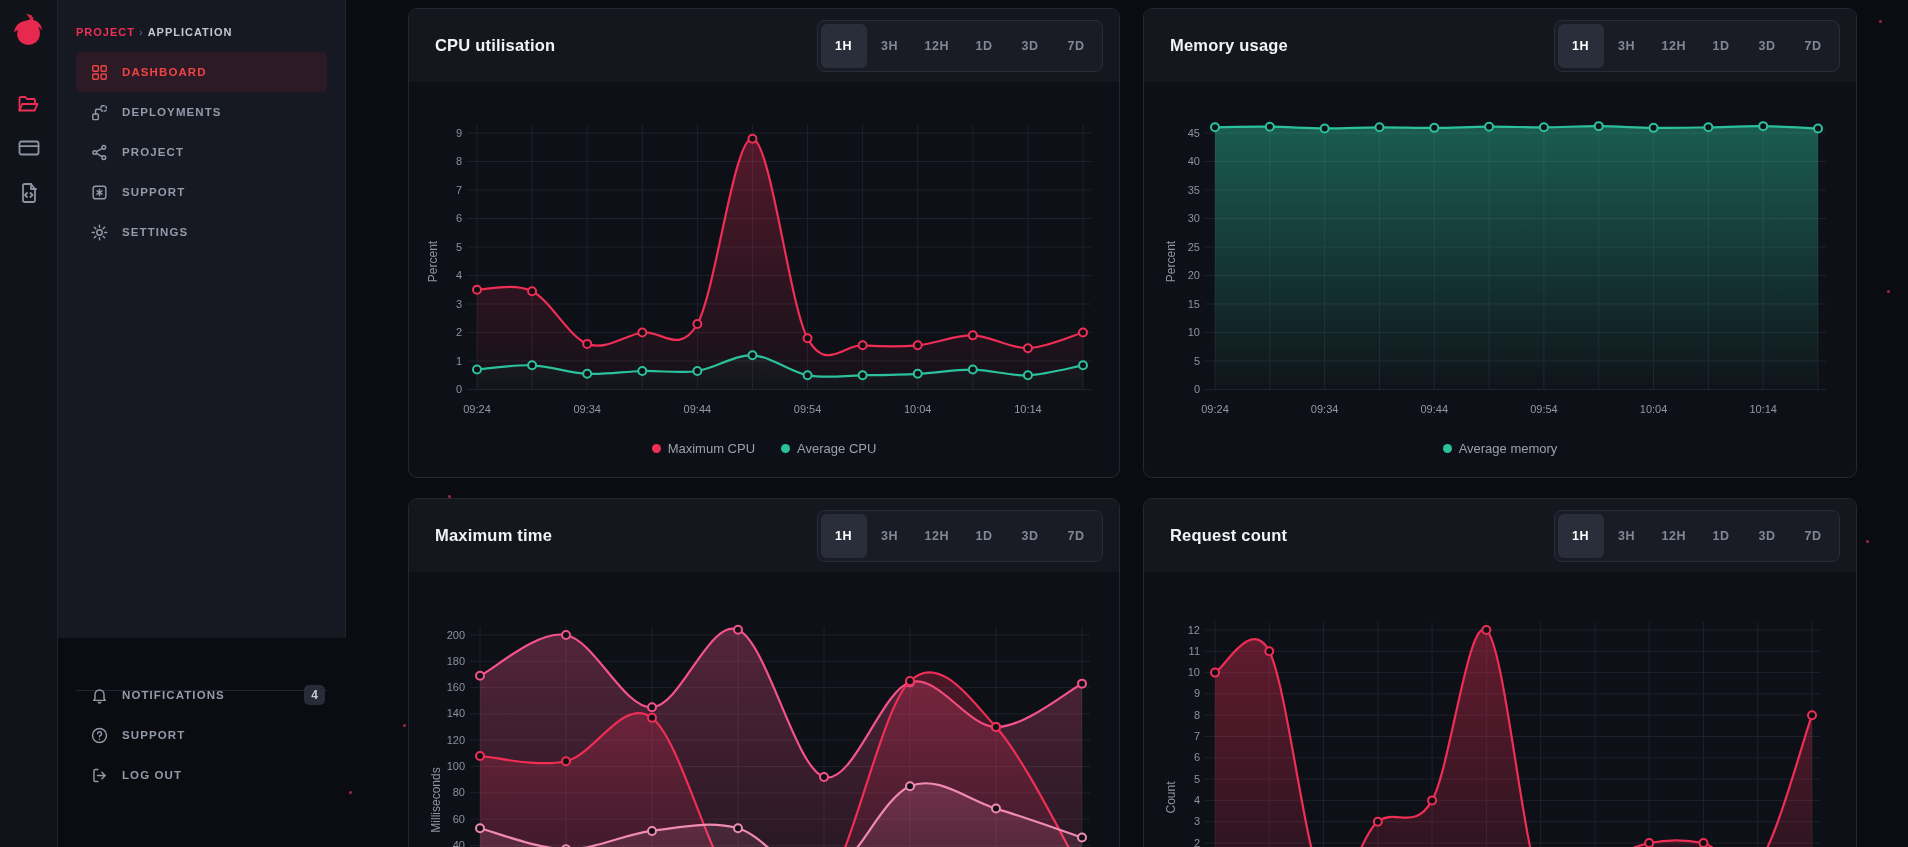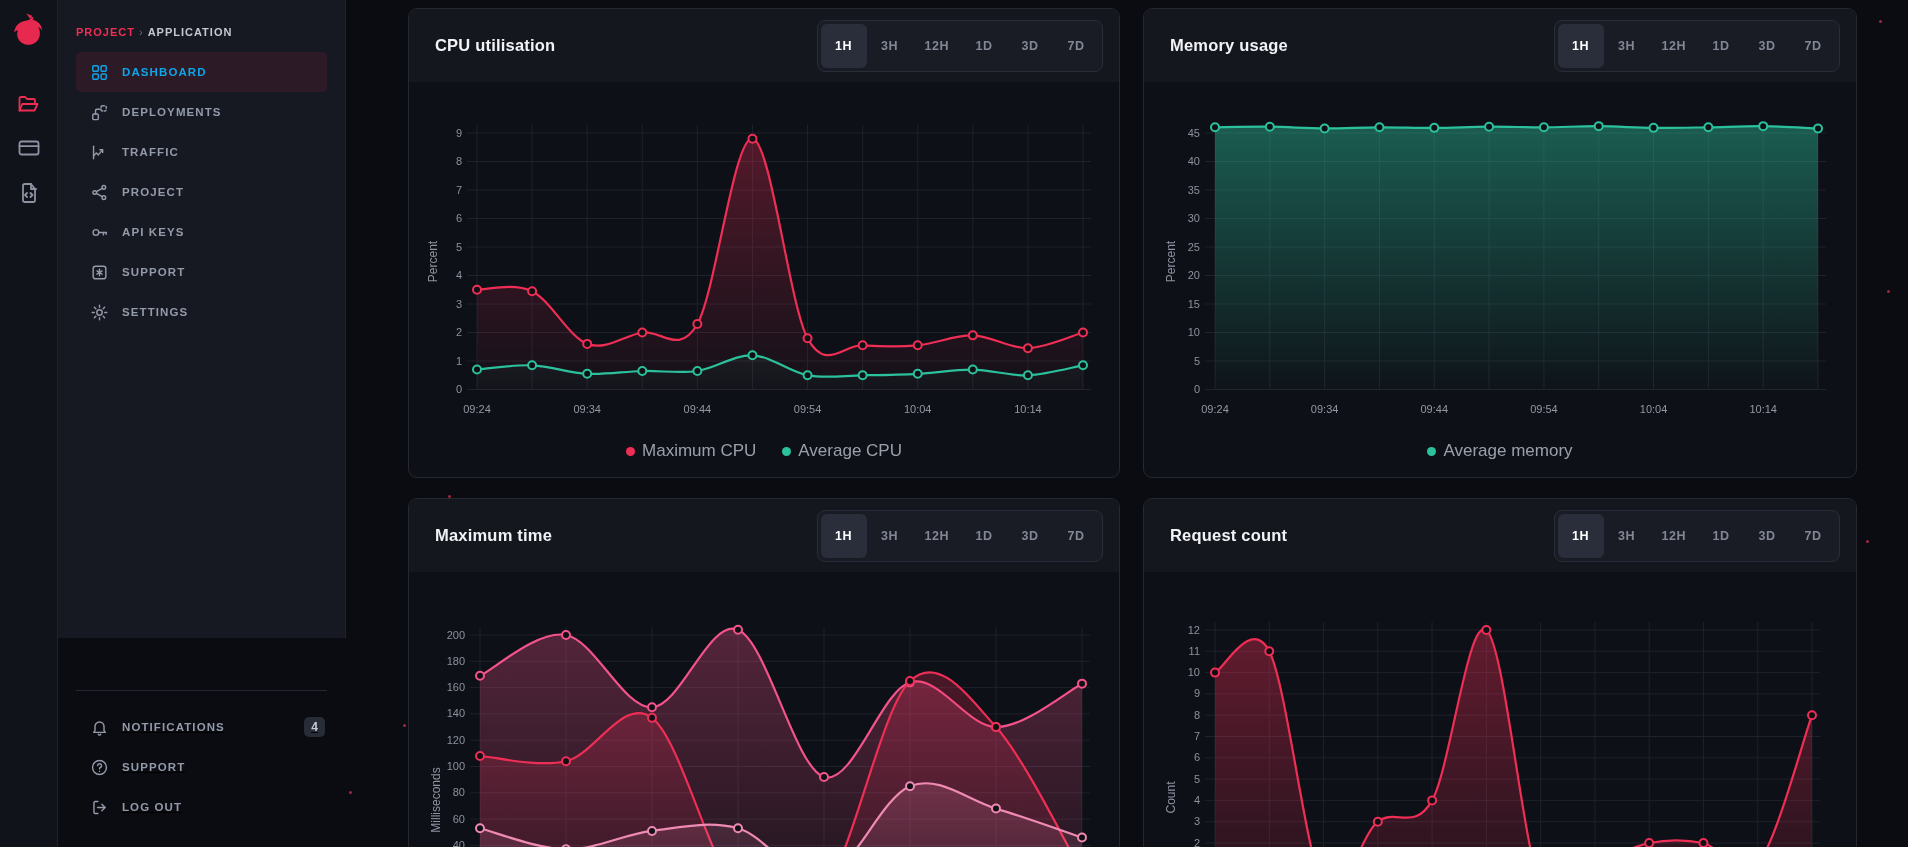--- a/index.html
+++ b/index.html
@@ -22,22 +22,22 @@
     letter-spacing:1px; white-space:nowrap; }
   .crumbs .proj { color:#ee2e55; }
   .crumbs .sep { color:#6b7080; margin:0 4px; font-weight:400; }
   .crumbs .app-name { color:#c3c8d3; }
   .nav { position:absolute; top:52px; left:18px; right:18px; }
   .nav-item { height:40px; display:flex; align-items:center; gap:13px; padding-left:14px;
     border-radius:5px; color:#939aa9; cursor:pointer; }
   .nav-item .nicon { width:19px; height:19px; flex-shrink:0; }
   .nav-item .nicon svg { width:100%; height:100%; display:block; }
   .nav-item .nlabel { font-size:11.5px; font-weight:700; letter-spacing:1.1px; }
-  .nav-item.active { background:rgba(238,46,85,0.10); color:#0ea5e9;text-align:center; }
-  .footer-nav { position:absolute; top:707px; left:18px; right:18px;text-decoration:underline; }
+  .nav-item.active { background:rgba(238,46,85,0.10); color:#ef4444;text-align:center; }
+  .footer-nav { position:absolute; top:675px; left:18px; right:18px; }
   .side-divider { position:absolute; top:690px; left:18px; right:18px; height:1px; background:#242733; }
   .badge { margin-left:auto; background:#282c38; color:#c6cad3; font-size:12px; font-weight:700;
     min-width:21px; height:20px; border-radius:5px; display:flex; align-items:center;
     justify-content:center; padding:0 5px; margin-right:2px; }
 
   
   .content { position:relative; flex:1; height:847px; background:#0b0c11; }
   .panel { position:absolute; background:#0e1017; border:1px solid #252733; border-radius:9px;
     overflow:hidden; }
   .panel-header { height:73px; background:#15171f; display:flex; align-items:center;
@@ -45,21 +45,21 @@
   .panel-title { color:#f2f3f6; font-size:16.5px; font-weight:700; letter-spacing:.2px; }
   .tr-group { display:flex; background:#1a1c25; border:1px solid #2a2d39; border-radius:8px;
     padding:3px; height:52px; }
   .tr-btn { min-width:46px; padding:0 12px; display:flex; align-items:center; justify-content:center;
     color:#818795; font-size:12.5px; font-weight:700; border-radius:6px; cursor:pointer; letter-spacing:.5px; }
   .tr-btn.active { background:#2a2e3a; color:#ffffff; }
   .chart-wrap { position:absolute; inset:0; }
   .chart-wrap svg { position:absolute; left:0; top:0; }
   .legend { position:absolute; left:0; right:0; top:432px; display:flex; justify-content:center;
     gap:26px; }
-  .legend-item { display:flex; align-items:center; gap:7px; color:#9aa0ab; font-size:17px; }
+  .legend-item { display:flex; align-items:center; gap:7px; color:#9aa0ab; font-size:13px; }
   .legend-dot { width:9px; height:9px; border-radius:50%; }
   .spark { position:absolute; width:3px; height:3px; border-radius:50%; background:#d5304f; opacity:.75; }
 </style>
 </head>
 <body>
 
 <div class="app">
 
   <aside class="rail">
     <div class="logo">
@@ -111,49 +111,28 @@
               <rect x="3.5" y="14" width="7" height="7" rx="1.5"></rect>
               <path d="M7 14V9.5A1.5 1.5 0 0 1 8.5 8H13"></path>
               <rect x="14" y="3.5" width="6.5" height="6.5" rx="1.5" stroke-dasharray="2.6 2.2"></rect>
             </svg>
           </span>
           <span class="nlabel">DEPLOYMENTS</span>
         </div>
         <div class="nav-item">
           <span class="nicon">
             <svg viewBox="0 0 24 24" fill="none" stroke="currentColor" stroke-width="1.8" stroke-linecap="round" stroke-linejoin="round">
-              <path d="M4.5 4v16"></path>
-              <path d="M4.5 16.5l3.5-4 2.5 2.5 5-6"></path>
-              <path d="M12.5 8.5H16V12"></path>
-            </svg>
-          </span>
-          <span class="nlabel">TRAFFIC</span>
-        </div>
-        <div class="nav-item">
-          <span class="nicon">
-            <svg viewBox="0 0 24 24" fill="none" stroke="currentColor" stroke-width="1.8" stroke-linecap="round" stroke-linejoin="round">
               <circle cx="6" cy="12" r="2.3"></circle>
               <circle cx="17.5" cy="5.5" r="2.3"></circle>
               <circle cx="17.5" cy="18.5" r="2.3"></circle>
               <path d="M8.1 10.8l7.3-4.1"></path>
               <path d="M8.1 13.2l7.3 4.1"></path>
             </svg>
           </span>
           <span class="nlabel">PROJECT</span>
-        </div>
-        <div class="nav-item">
-          <span class="nicon">
-            <svg viewBox="0 0 24 24" fill="none" stroke="currentColor" stroke-width="1.8" stroke-linecap="round" stroke-linejoin="round">
-              <circle cx="7.5" cy="12" r="3.6"></circle>
-              <path d="M11.1 12h9.4"></path>
-              <path d="M17 12v3"></path>
-              <path d="M20.5 12v2.2"></path>
-            </svg>
-          </span>
-          <span class="nlabel">API KEYS</span>
         </div>
         <div class="nav-item">
           <span class="nicon">
             <svg viewBox="0 0 24 24" fill="none" stroke="currentColor" stroke-width="1.8" stroke-linecap="round" stroke-linejoin="round">
               <rect x="4" y="4" width="16" height="16" rx="3"></rect>
               <path d="M12 8v8"></path>
               <path d="M8.8 10l6.4 4"></path>
               <path d="M15.2 10l-6.4 4"></path>
             </svg>
           </span>

